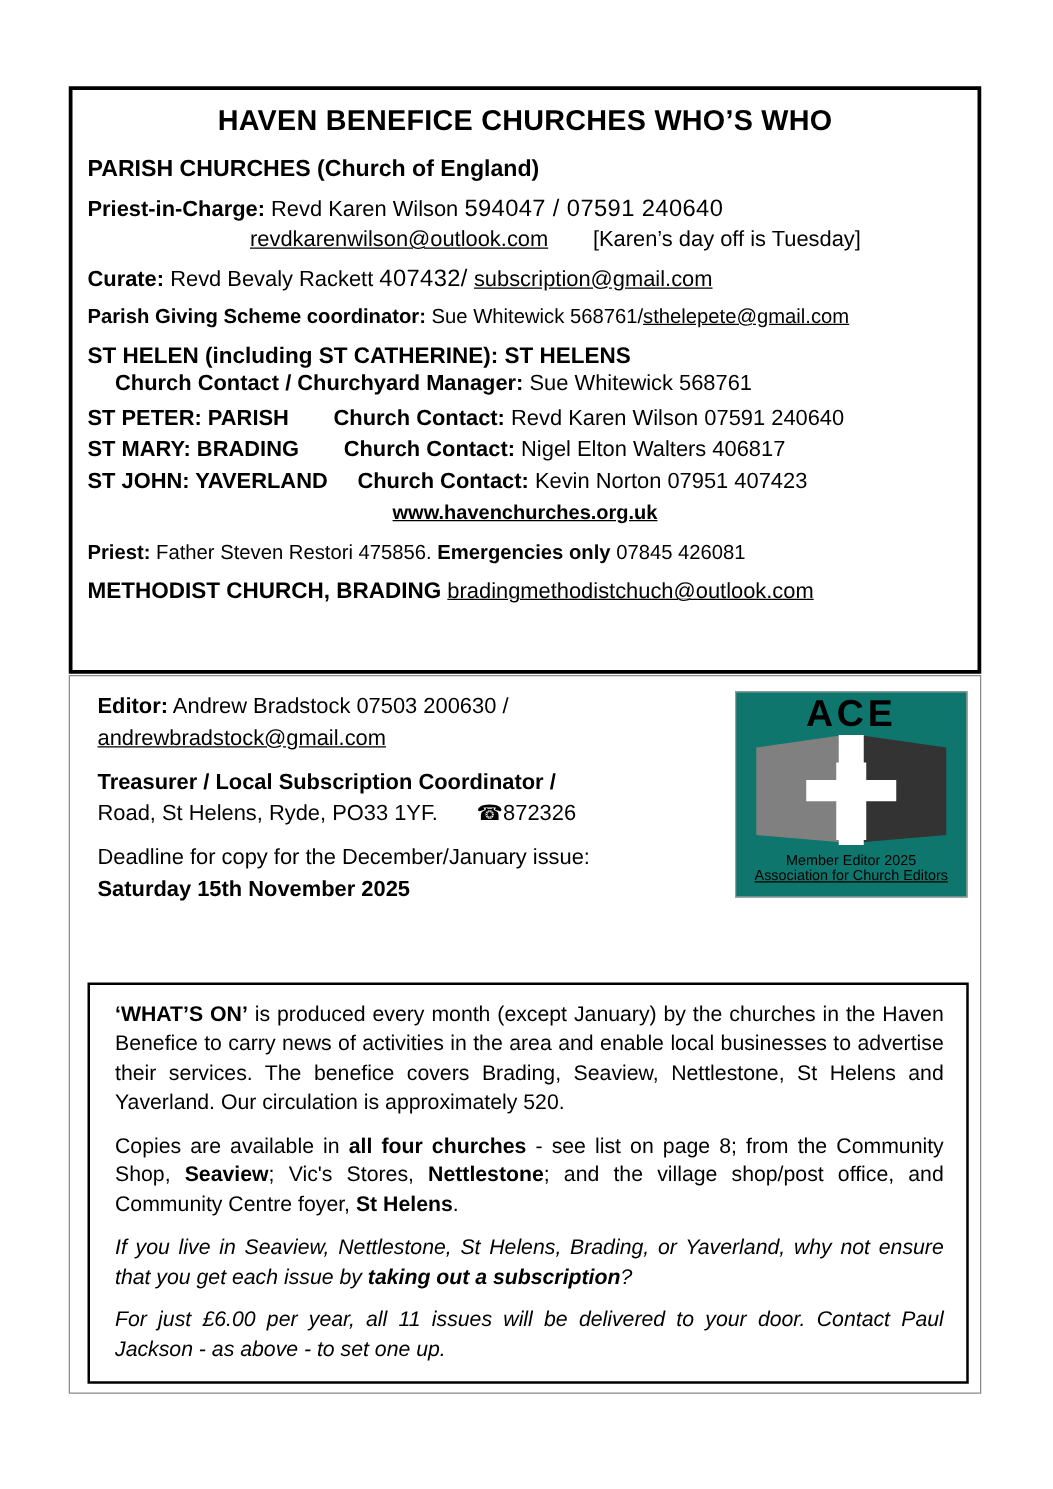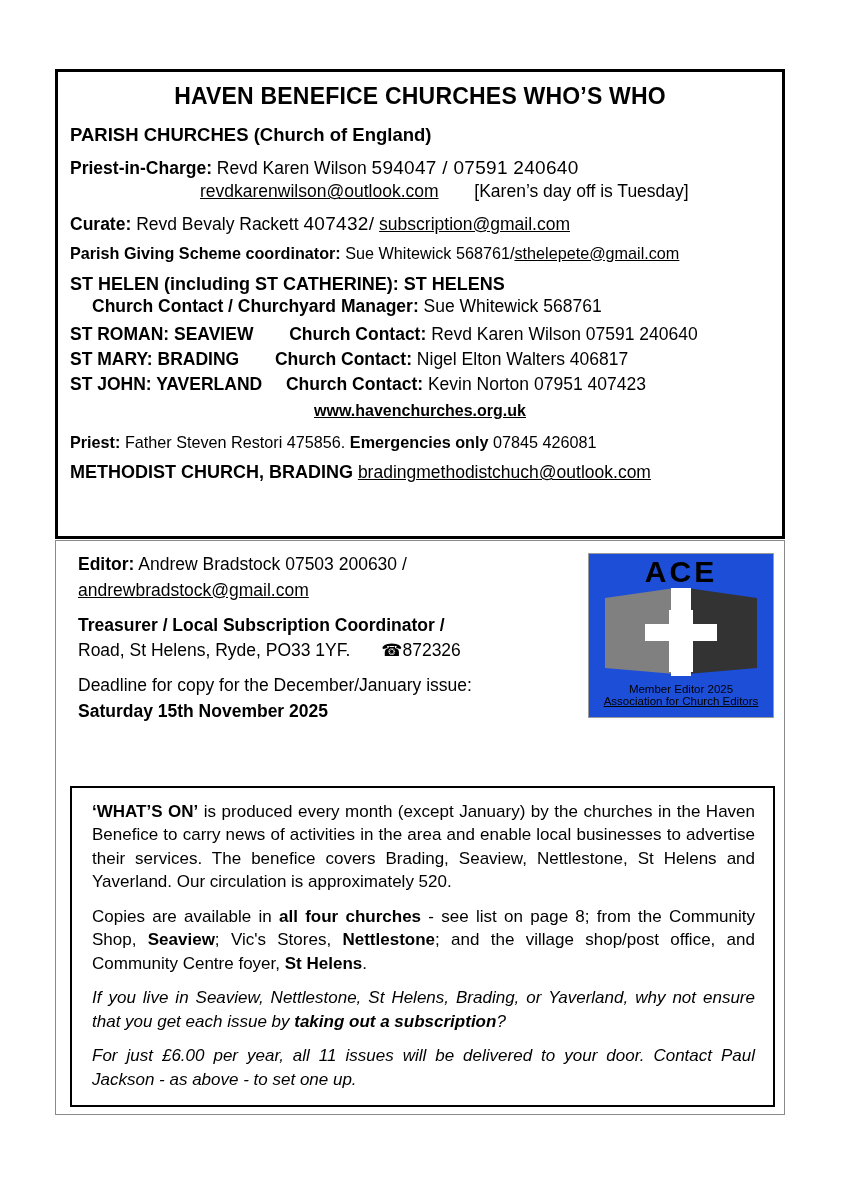--- a/index.html
+++ b/index.html
@@ -91,21 +91,21 @@
 
   
   .ace-box {
     position: absolute;
     left: 532px;
     top: 12px;
     width: 186px;
     height: 165px;
     border: 1px solid #9a9a9a;
     box-sizing: border-box;
-    background: #1d4ed8;
+    background: #0f766e;
     text-align: center;
   }
   .ace-word {
     font-weight: bold;
     font-size: 30px;
     letter-spacing: 3px;
     margin: 2px 0 0 0;
     line-height: 1.05;
   }
   .ace-book {
@@ -170,21 +170,21 @@
     <span>Sue Whitewick 568761</span><span>/</span><span class="u">sthelepete@gmail.com</span>
   </div>
 
   <div class="ln b tight" style="font-size:18px;">ST HELEN (including ST CATHERINE): ST HELENS</div>
   <div class="ln ind2" style="margin-bottom:7px;">
     <span class="b">Church Contact / Churchyard Manager:</span>
     <span>Sue Whitewick  568761</span>
   </div>
 
   <div class="ln" style="margin-bottom:5px;">
-    <span class="b">ST ROMAN: SEAVIEW</span>
+    <span class="b">ST PETER: PARISH</span>
     <span class="col-gap"></span>
     <span class="b">Church Contact:</span>
     <span>Revd Karen Wilson  07591 240640</span>
   </div>
   <div class="ln" style="margin-bottom:5px;">
     <span class="b">ST MARY: BRADING</span>
     <span class="col-gap"></span>
     <span class="b">Church Contact:</span>
     <span>Nigel Elton Walters  406817</span>
   </div>

